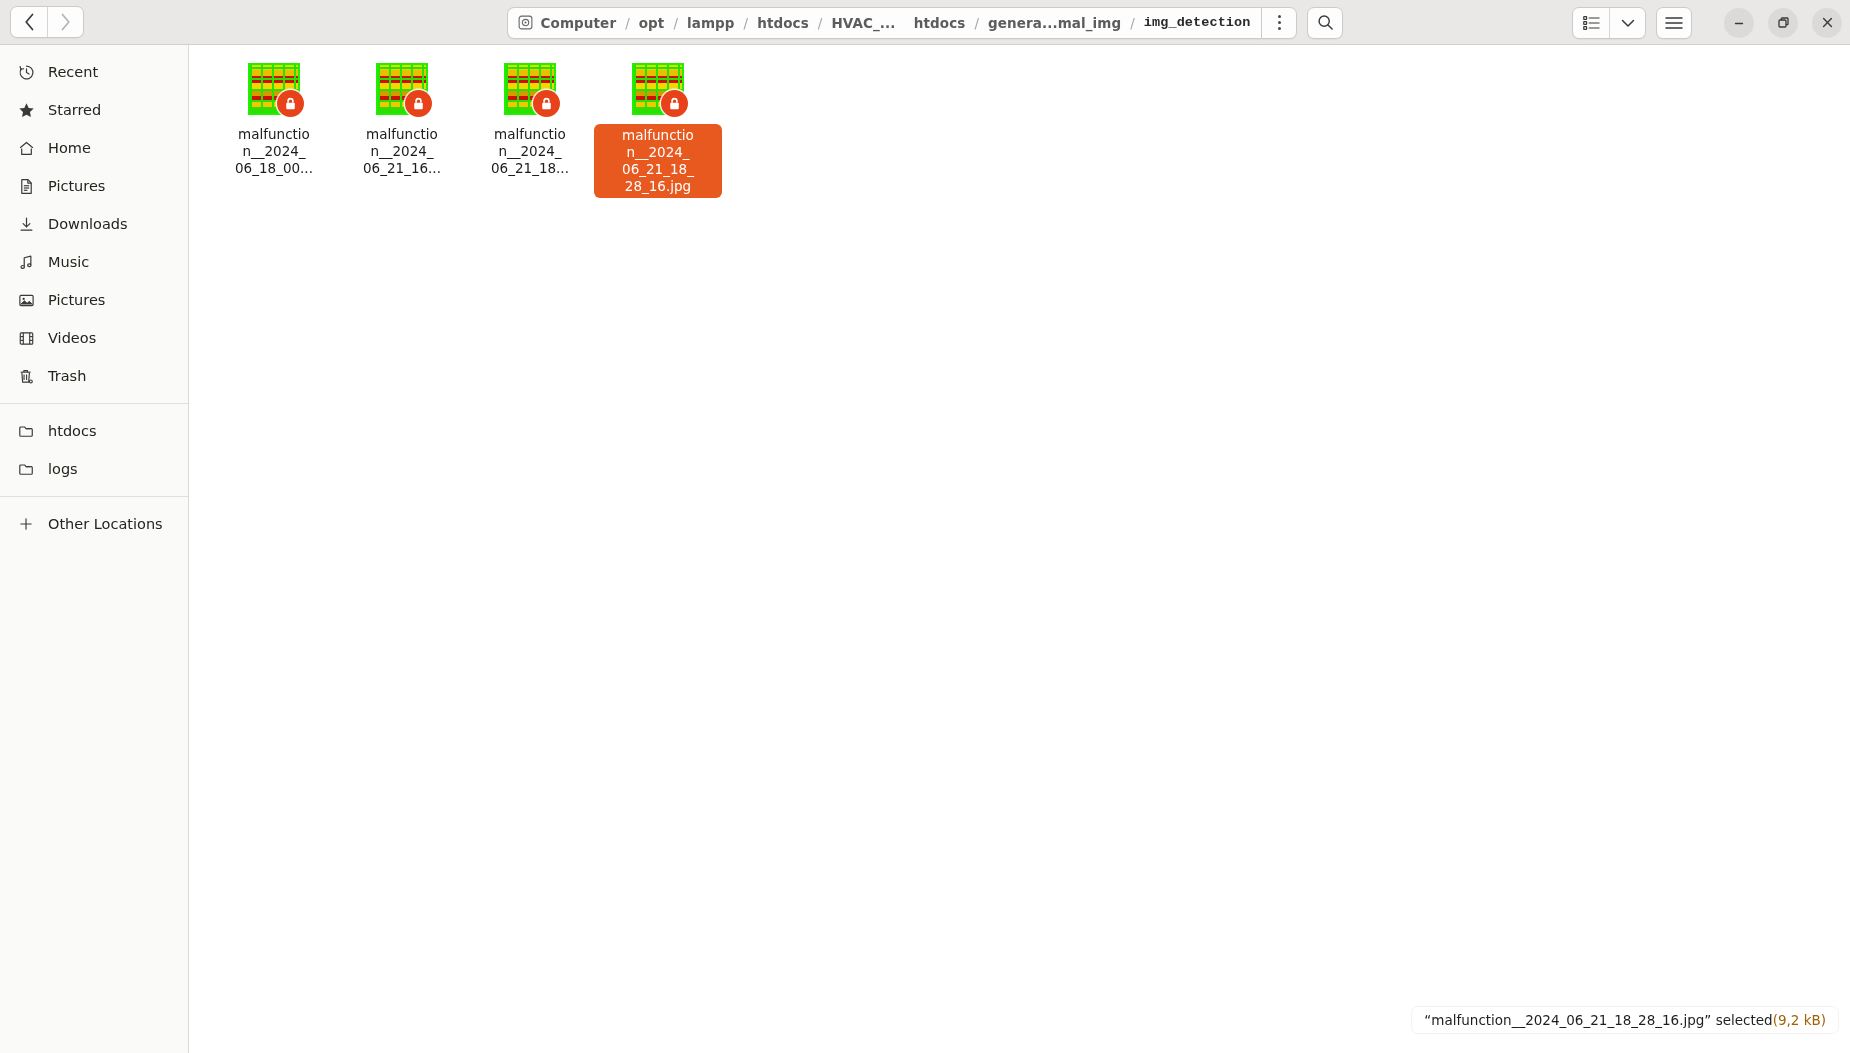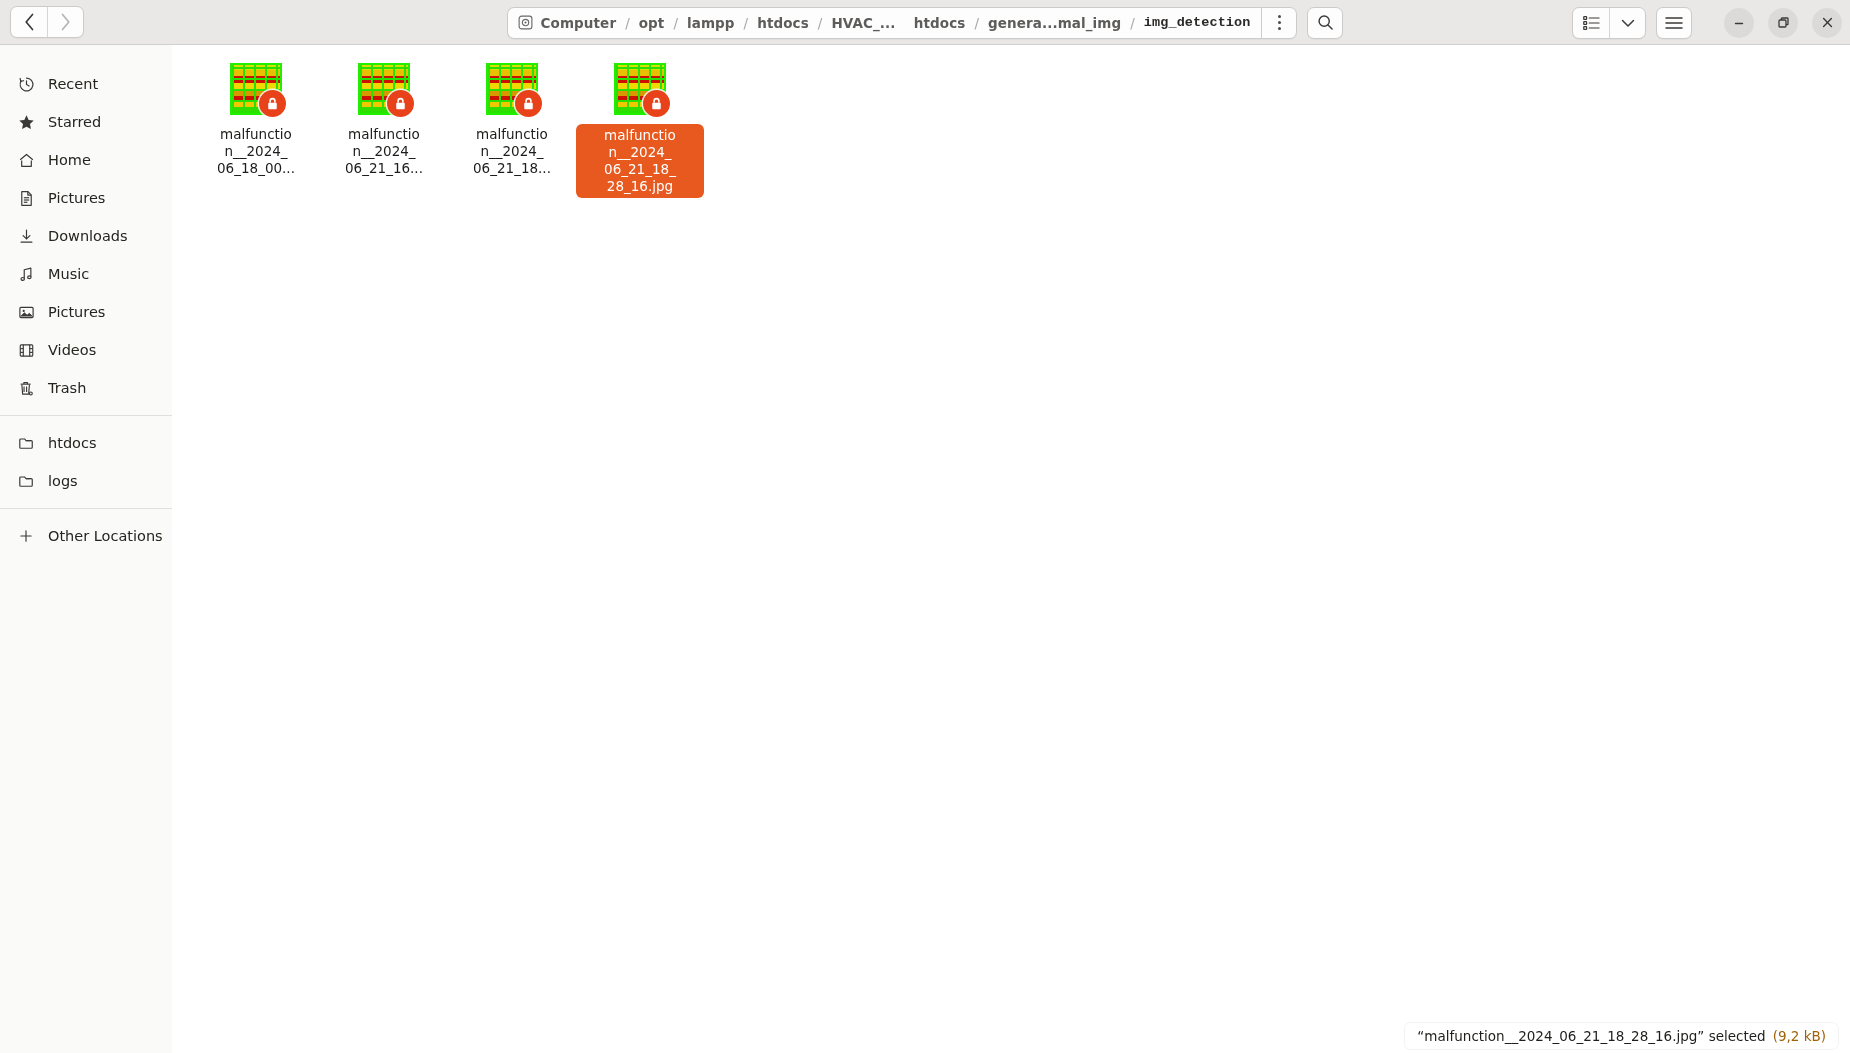--- a/index.html
+++ b/index.html
@@ -100,41 +100,41 @@
     display: flex; align-items: center; justify-content: center;
     color: #3a3937;
   }
 
   
   .sidebar {
     position: absolute; top: 45px; left: 0;
     width: 189px; height: 1008px;
     background: #fafaf9;
     border-right: 1px solid #dbd9d7;
-    padding-top: 20px;
+    padding-top: 8px;
   }
   .side-item {
     display: flex; align-items: center;
     height: 38px; padding-left: 15px;
     color: #25241f; font-size: 14.5px;
   }
   .side-icon {
     width: 22px; height: 22px; margin-right: 11px;
     display: flex; align-items: center; justify-content: center;
     color: #3a3936; flex-shrink: 0;
   }
   .side-label { white-space: nowrap; }
   .side-sep {
     height: 1px; background: #e2e0de;
     margin: 8px 0 8px 0;
   }
 
   
   .filearea {
-    position: absolute; top: 45px; left: 172px;
+    position: absolute; top: 45px; left: 190px;
     width: 1660px; height: 1008px;
     background: #ffffff;
     padding: 10px 0 0 20px;
     display: flex; flex-wrap: wrap;
     align-content: flex-start;
   }
   .fileitem {
     width: 128px; margin-right: 0px;
     display: flex; flex-direction: column; align-items: center;
     padding-top: 6px;
@@ -177,27 +177,27 @@
     color: #1d1c1a; text-align: center;
     word-break: break-all; padding: 2px 3px;
   }
   .fileitem.selected .flabel {
     background: #e7591f; color: #ffffff;
     border-radius: 6px; padding: 3px 5px;
   }
 
   
   .statusbar {
-    position: absolute; right: 12px; bottom: 4px;
+    position: absolute; right: 12px; bottom: 20px;
     background: rgba(255,255,255,0.92);
     border-radius: 6px;
     padding: 5px 12px;
     font-size: 13.5px; color: #1f1e1c;
     box-shadow: 0 0 0 1px rgba(0,0,0,0.05);
-    display: flex; align-items: flex-start; gap: 7px;
+    display: flex; align-items: flex-start; 
     white-space: nowrap;
   }
   .status-size { color: #a16207; }
 </style>
 </head>
 <body>
 
 <div class="headerbar">
 
   <div class="navbtns">

